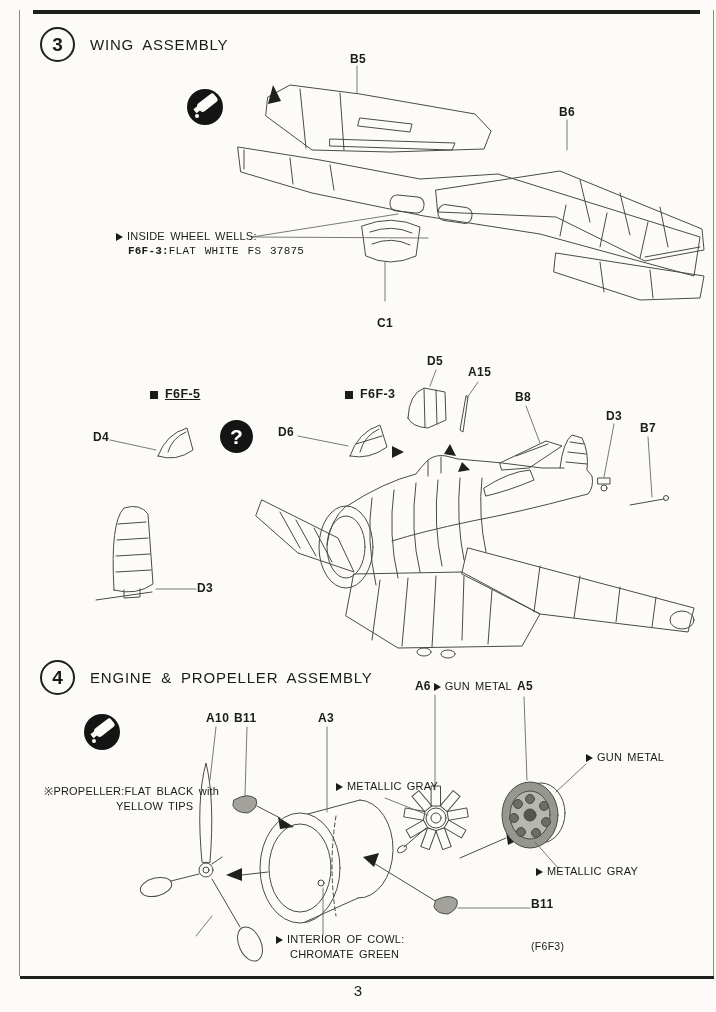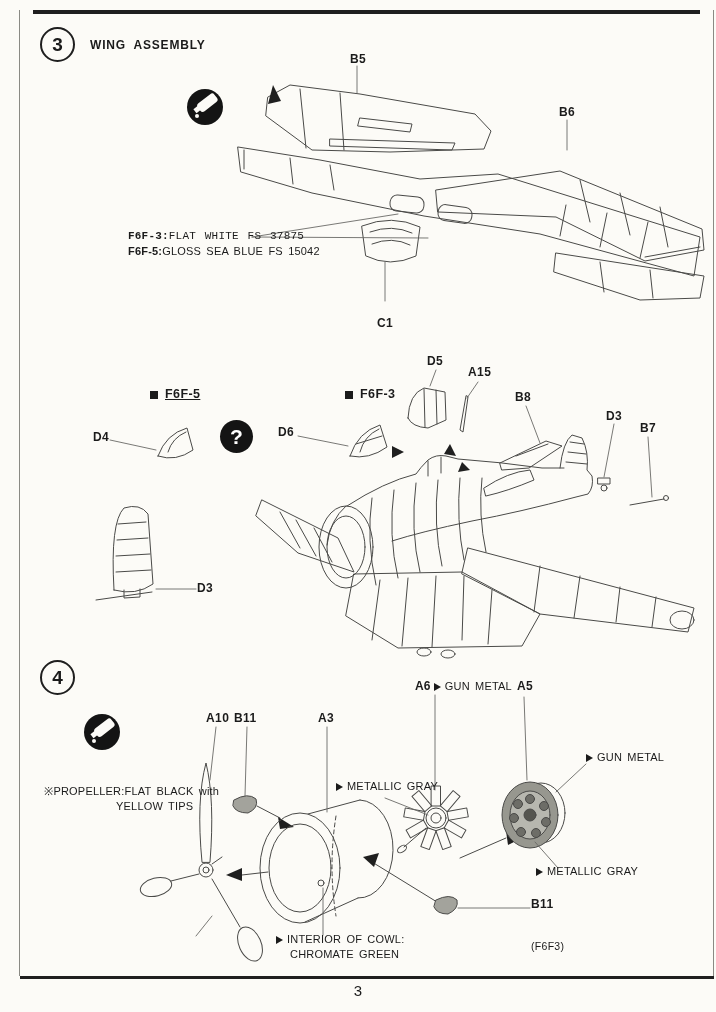--- a/index.html
+++ b/index.html
@@ -9,21 +9,21 @@
     font-family:"Liberation Sans", sans-serif;color:#1b1b1b;
   }
   .rule{position:absolute;background:#1f1f1f;}
   .vrule{position:absolute;background:#8a8a84;width:1px;}
   .section-header{position:absolute;display:flex;align-items:center;gap:15px;}
   .step-circle{
     width:31px;height:31px;border:2.5px solid #1f1f1f;border-radius:50%;
     display:flex;align-items:center;justify-content:center;
     font-size:19px;font-weight:bold;
   }
-  .section-title{font-size:12px;font-weight:bold;letter-spacing:0.8px;word-spacing:4px;}
+  .section-title{font-size:15px;font-weight:normal;letter-spacing:0.8px;word-spacing:4px;}
   .plabel{position:absolute;font-size:12px;font-weight:bold;letter-spacing:0.4px;white-space:nowrap;}
   .sub{position:absolute;font-size:10.5px;letter-spacing:0.3px;white-space:nowrap;}
   .note{position:absolute;font-size:11px;letter-spacing:0.2px;word-spacing:2px;line-height:14.5px;white-space:nowrap;}
   .note .b{font-weight:bold;}
   .tri{display:inline-block;width:0;height:0;border-left:7px solid #1b1b1b;
        border-top:4px solid transparent;border-bottom:4px solid transparent;
        margin-right:4px;vertical-align:middle;}
   .sq{display:inline-block;width:8px;height:8px;background:#1b1b1b;margin-right:7px;vertical-align:middle;}
   .variant{position:absolute;font-size:12.5px;font-weight:bold;letter-spacing:0.4px;white-space:nowrap;}
   .q-icon{
@@ -273,39 +273,40 @@
   <div class="section-header" style="left:40px;top:27px;">
     <div class="step-circle">3</div>
     <div class="section-title">WING ASSEMBLY</div>
   </div>
 
   <div class="plabel" style="left:350px;top:52px;">B5</div>
   <div class="plabel" style="left:559px;top:105px;">B6</div>
   <div class="plabel" style="left:377px;top:316px;">C1</div>
 
   <div class="note" style="left:116px;top:229px;">
+    <div><span class="tri"></span><span>INSIDE WHEEL WELLS:</span></div>
     <div style="padding-left:12px;font-family:Liberation Mono, monospace;"><span class="b">F6F-3:</span><span>FLAT WHITE FS 37875</span></div>
-    <div style="padding-left:12px;"><span class="b">F6F-5:</span><span>GLOSS SEA BLUE FS 15042</span></div>
   </div>
 
   <div class="variant" style="left:150px;top:387px;text-decoration:underline;"><span class="sq"></span><span>F6F-5</span></div>
   <div class="variant" style="left:345px;top:387px;"><span class="sq"></span><span>F6F-3</span></div>
   <div class="q-icon">?</div>
 
   <div class="plabel" style="left:93px;top:430px;">D4</div>
   <div class="plabel" style="left:278px;top:425px;">D6</div>
   <div class="plabel" style="left:427px;top:354px;">D5</div>
   <div class="plabel" style="left:468px;top:365px;">A15</div>
   <div class="plabel" style="left:515px;top:390px;">B8</div>
   <div class="plabel" style="left:606px;top:409px;">D3</div>
   <div class="plabel" style="left:640px;top:421px;">B7</div>
   <div class="plabel" style="left:197px;top:581px;">D3</div>
 
   <div class="section-header" style="left:40px;top:660px;">
     <div class="step-circle">4</div>
+    <div class="section-title">ENGINE &amp; PROPELLER ASSEMBLY</div>
   </div>
 
   <div class="plabel" style="left:206px;top:711px;">A10</div>
   <div class="plabel" style="left:234px;top:711px;">B11</div>
   <div class="plabel" style="left:318px;top:711px;">A3</div>
   <div class="note" style="left:415px;top:679px;">
     <span class="b" style="font-size:12px;">A6</span><span class="tri" style="margin-left:3px;"></span><span>GUN METAL</span>
   </div>
   <div class="plabel" style="left:517px;top:679px;">A5</div>
 

